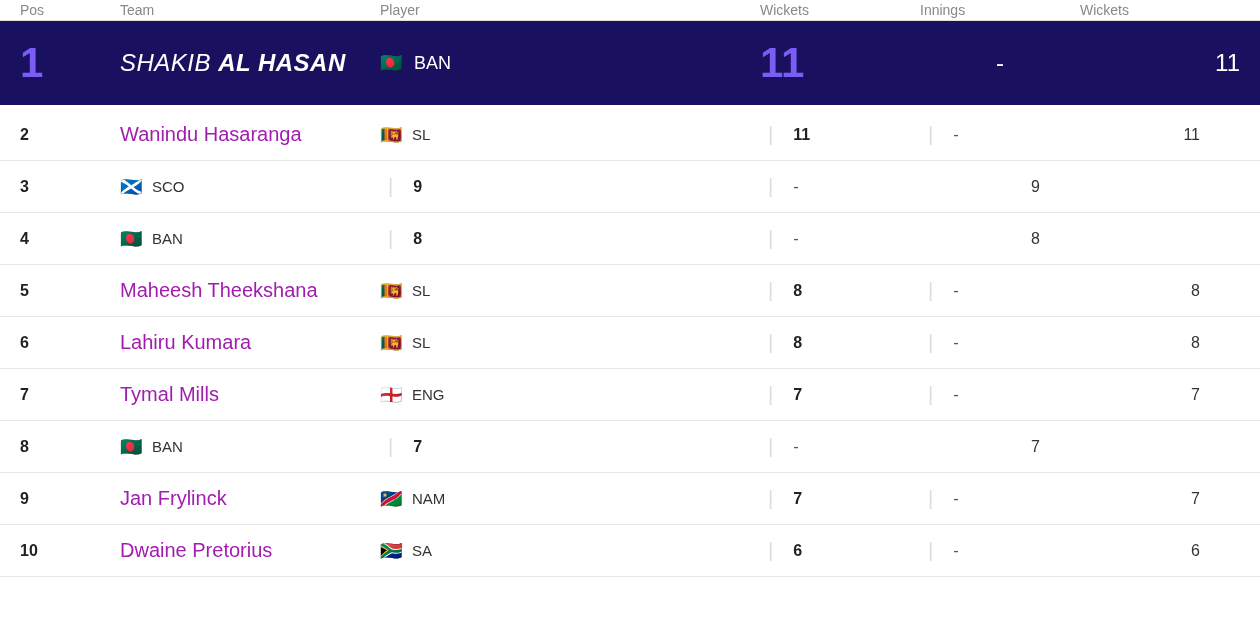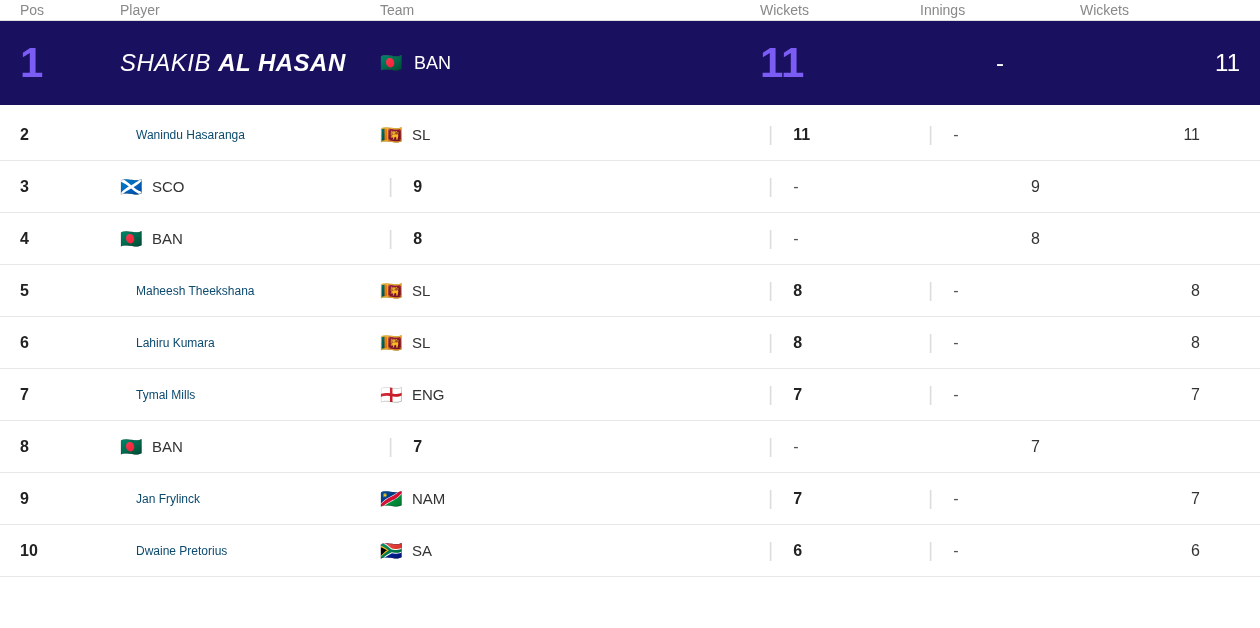--- a/index.html
+++ b/index.html
@@ -88,23 +88,22 @@
       font-size: 16px;
     }
 
     .pos-cell {
       font-weight: 700;
       color: #222;
       font-size: 16px;
     }
 
     .player-cell {
-      color: #0c4a6e;
-      font-size: 12px;
-      margin-left: 16px;
+      color: #a21caf;
+      font-size: 20px;
     }
 
     .team-cell {
       display: flex;
       align-items: center;
       gap: 8px;
       color: #333;
       font-size: 15px;
     }
 
@@ -153,22 +152,22 @@
     .col-innings { gap: 12px; }
     .col-wickets2 { justify-content: flex-end; padding-right: 20px; }
   </style>
 </head>
 <body>
 
 <div class="table-container">
 
   <div class="header-row">
     <span>Pos</span>
+    <span>Team</span>
     <span>Player</span>
-    <span>Team</span>
     <span>Wickets</span>
     <span>Innings</span>
     <span>Wickets</span>
   </div>
 
   <div class="top-row">
     <span class="top-pos">1</span>
     <span class="top-player">
       <em>SHAKIB </em><strong>AL HASAN</strong>
     </span>

